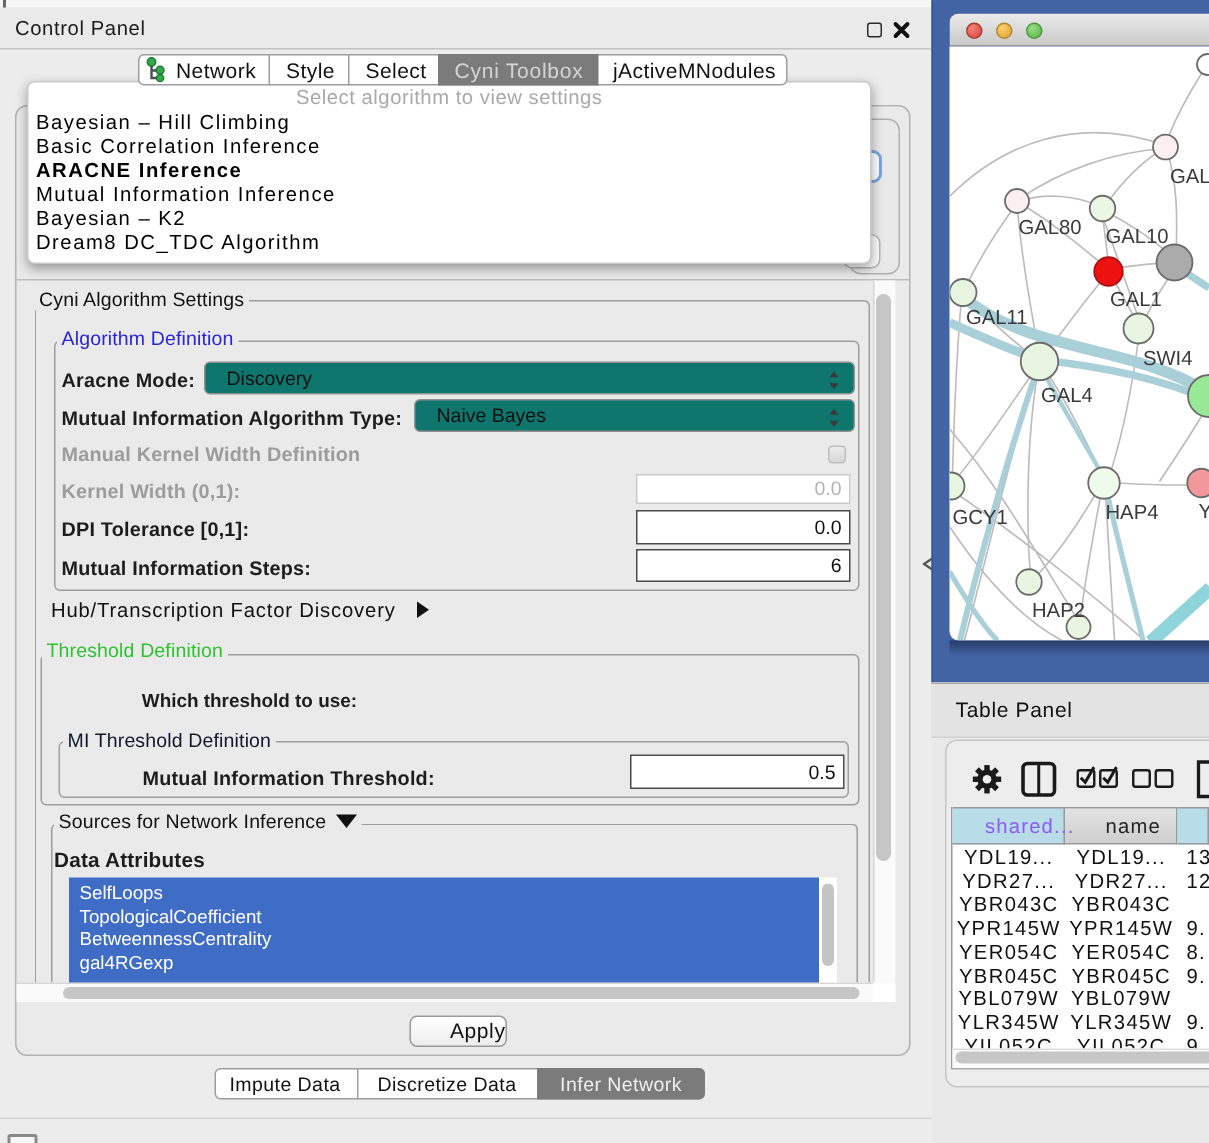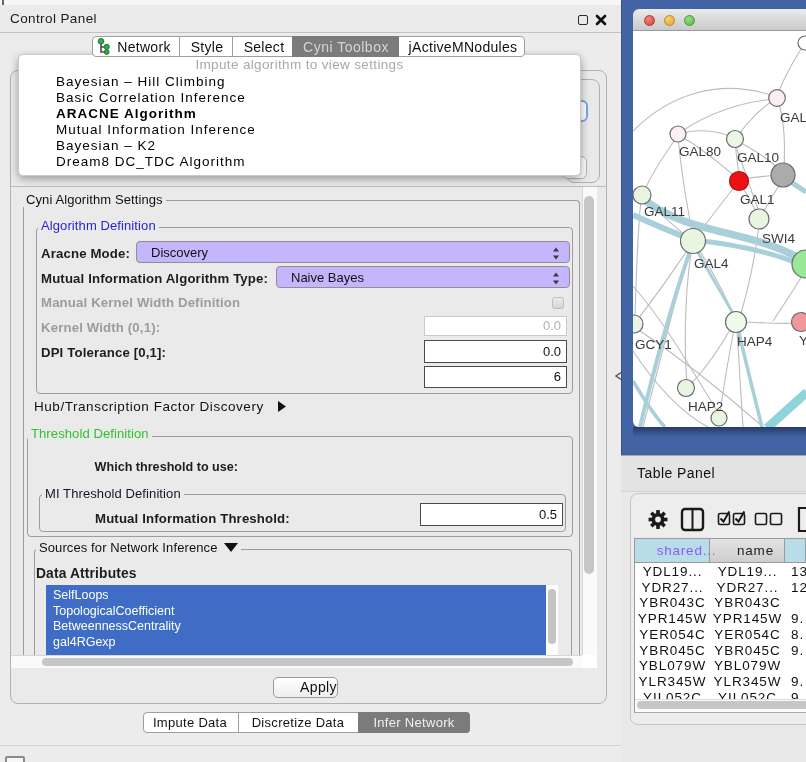--- a/index.html
+++ b/index.html
@@ -4,21 +4,21 @@
 <style>
   * { margin:0; padding:0; box-sizing:border-box; }
   html,body { width:806px; height:762px; overflow:hidden; background:#ececec;
     font-family:"Liberation Sans", sans-serif; }
   .abs { position:absolute; }
   #stage { position:relative; width:806px; height:762px; }
   .bold { font-weight:bold; }
   .gbox { position:absolute; border:1px solid #9d9d9d; border-radius:4px; }
   .gtitle { position:absolute; background:#eaeaea; padding:0 3px; font-size:13px; white-space:nowrap; letter-spacing:0.1px; }
   .lbl { position:absolute; font-size:13.2px; font-weight:bold; color:#1d1d1d; white-space:nowrap; letter-spacing:0.15px; }
-  .combo { position:absolute; background:#c4b5fd; border:1px solid #8f8f8f; border-radius:4px;
+  .combo { position:absolute; background:#0f766e; border:1px solid #8f8f8f; border-radius:4px;
            font-size:13px; color:#111; }
   .combo .ctext { position:absolute; left:14px; top:50%; transform:translateY(-50%); white-space:nowrap;}
   .fld { position:absolute; background:#fff; border:1px solid #4a4a4a; font-size:13px;
          color:#111; text-align:right; padding-right:5px; }
   .seg { position:absolute; background:#fff; border:1px solid #9e9e9e; border-radius:4px; }
   .segdark { position:absolute; background:#7b7b7b; }
   .seglbl { position:absolute; font-size:13px; color:#111; white-space:nowrap; transform:translateX(-50%); letter-spacing:0.3px; }
 </style>
 </head>
 <body>
@@ -76,20 +76,21 @@
 
   <div class="lbl" style="left:41px;top:295px;color:#9c9c9c;">Manual Kernel Width Definition</div>
   <div class="abs" style="left:552px;top:297px;width:12px;height:12px;border:1px solid #bdbdbd;border-radius:3px;background:linear-gradient(#ececec,#d6d6d6);"></div>
 
   <div class="lbl" style="left:41px;top:320px;color:#9c9c9c;">Kernel Width (0,1):</div>
   <div class="fld" style="left:424px;top:316px;width:143px;height:20px;border:1px solid #cacaca;color:#b3b3b3;line-height:18px;">0.0</div>
 
   <div class="lbl" style="left:41px;top:345px;">DPI Tolerance [0,1]:</div>
   <div class="fld" style="left:424px;top:340px;width:143px;height:23px;line-height:21px;">0.0</div>
 
+  <div class="lbl" style="left:41px;top:371px;">Mutual Information Steps:</div>
   <div class="fld" style="left:424px;top:366px;width:143px;height:22px;line-height:20px;">6</div>
 
   <div class="abs" style="left:34px;top:399px;font-size:13.5px;color:#111;letter-spacing:0.55px;">Hub/Transcription Factor Discovery</div>
   <svg class="abs" style="left:277px;top:400px;" width="10" height="13">
       <path d="M1,1 L9,6.5 L1,12 Z" fill="#111"></path>
     </svg>
 
   <div class="gbox" style="left:27px;top:436px;width:546px;height:101px;"></div>
   <div class="gtitle" style="left:28px;top:426px;color:#2fc12f;">Threshold Definition</div>
 
@@ -115,22 +116,22 @@
   <div class="segdark" style="left:358px;top:712px;width:112px;height:21px;border-radius:0 4px 4px 0;"></div>
   <div class="abs" style="left:238px;top:712px;width:1px;height:21px;background:#9e9e9e;"></div>
   <div class="seglbl" style="left:190px;top:715px;">Impute Data</div>
   <div class="seglbl" style="left:298px;top:715px;">Discretize Data</div>
   <div class="seglbl" style="left:414px;top:715px;color:#f0f0f0;">Infer Network</div>
 
   <div class="abs" style="left:0;top:745px;width:621px;height:1px;background:#d2d2d2;"></div>
   <div class="abs" style="left:5px;top:756px;width:20px;height:8px;border:2px solid #8a8a8a;border-radius:2px;background:#f7f7f7;"></div>
 
   <div class="abs" style="left:18px;top:54px;width:563px;height:122px;background:#fff;border:1px solid #c9c9c9;border-radius:5px;box-shadow:0 3px 8px rgba(0,0,0,0.35);"></div>
-  <div class="abs" style="left:18px;top:57px;width:563px;text-align:center;font-size:13.5px;color:#a9a9a9;letter-spacing:0.35px;">Impute algorithm to view settings</div>
-  <div class="abs" style="left:24px;top:74px;font-size:13.5px;color:#000;line-height:16.1px;white-space:nowrap;letter-spacing:1px;margin-left:32px;">Bayesian – Hill Climbing<br>Basic Correlation Inference<br><span class="bold">ARACNE Algorithm</span><br>Mutual Information Inference<br>Bayesian – K2<br>Dream8 DC_TDC Algorithm</div>
+  <div class="abs" style="left:18px;top:57px;width:563px;text-align:center;font-size:13.5px;color:#a9a9a9;letter-spacing:0.35px;">Select algorithm to view settings</div>
+  <div class="abs" style="left:24px;top:74px;font-size:13.5px;color:#000;line-height:16.1px;white-space:nowrap;letter-spacing:1px;">Bayesian – Hill Climbing<br>Basic Correlation Inference<br><span class="bold">ARACNE Inference</span><br>Mutual Information Inference<br>Bayesian – K2<br>Dream8 DC_TDC Algorithm</div>
 
   <div class="seg" style="left:92px;top:36px;width:433px;height:21px;"></div>
   <div class="segdark" style="left:292px;top:36px;width:107px;height:21px;"></div>
   <div class="abs" style="left:179px;top:36px;width:1px;height:21px;background:#9e9e9e;"></div>
   <div class="abs" style="left:232px;top:36px;width:1px;height:21px;background:#9e9e9e;"></div>
   <svg class="abs" style="left:95px;top:37px;" width="17" height="18">
     <path d="M6,6 L6,15 L10.5,15 M6,10 L10.5,10" stroke="#4a4a58" stroke-width="1.6" fill="none"></path>
     <circle cx="6" cy="4.3" r="2.8" fill="#35a84e" stroke="#1d7a33" stroke-width="1"></circle>
     <circle cx="11.7" cy="9.8" r="2.6" fill="#35a84e" stroke="#1d7a33" stroke-width="1"></circle>
     <circle cx="11.7" cy="15" r="2.4" fill="#35a84e" stroke="#1d7a33" stroke-width="1"></circle>

